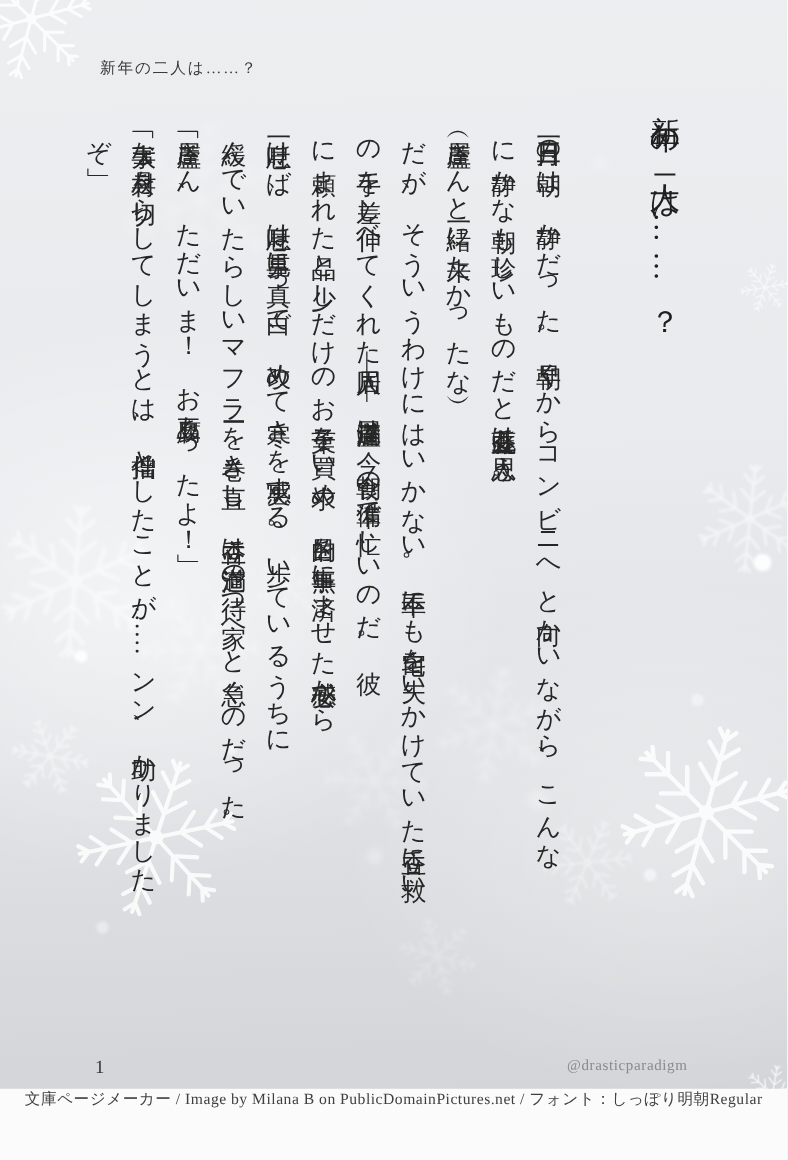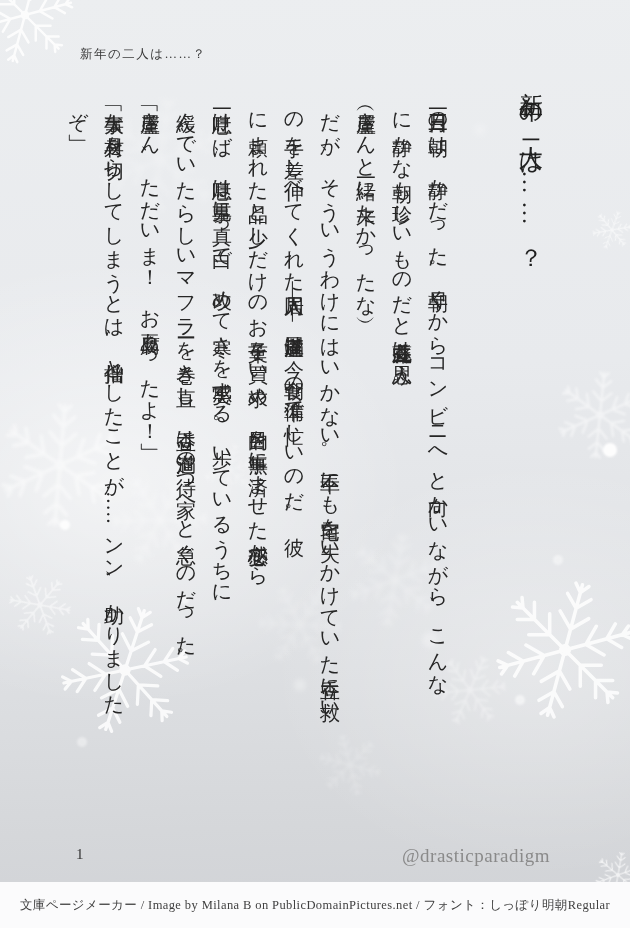--- a/index.html
+++ b/index.html
@@ -27,26 +27,26 @@
     color:#1f1f1f; margin-left:57px; line-height:1.4;
   }
   .story { font-size:20px; line-height:1.8; color:#262626; padding-top:26px; }
   .story p { margin:0; white-space:pre-line; }
   .page-number {
     position:absolute; left:76px; top:846px;
     font-size:15px; color:#333;
   }
   .handle {
     position:absolute; right:80px; top:845px;
-    font-size:19px; letter-spacing:.5px; color:#8a8a8a;
+    font-size:12px; letter-spacing:.5px; color:#8a8a8a;
   }
   .footer-bar {
-    position:absolute; left:0; bottom:0; width:630px; height:46px;
+    position:absolute; left:0; bottom:0; width:630px; height:57px;
     background:#fbfbfc;
-    display:flex; align-items:center; justify-content:center;
+    display:flex; align-items:flex-start; justify-content:center;
   }
   .footer-text { font-size:12.5px; letter-spacing:.4px; color:#3f3f3f; }
 </style>
 </head>
 <body>
 
 <div class="page">
 
   <svg class="snow-layer" width="630" height="928" viewBox="0 0 630 928" aria-hidden="true">
     <defs>

